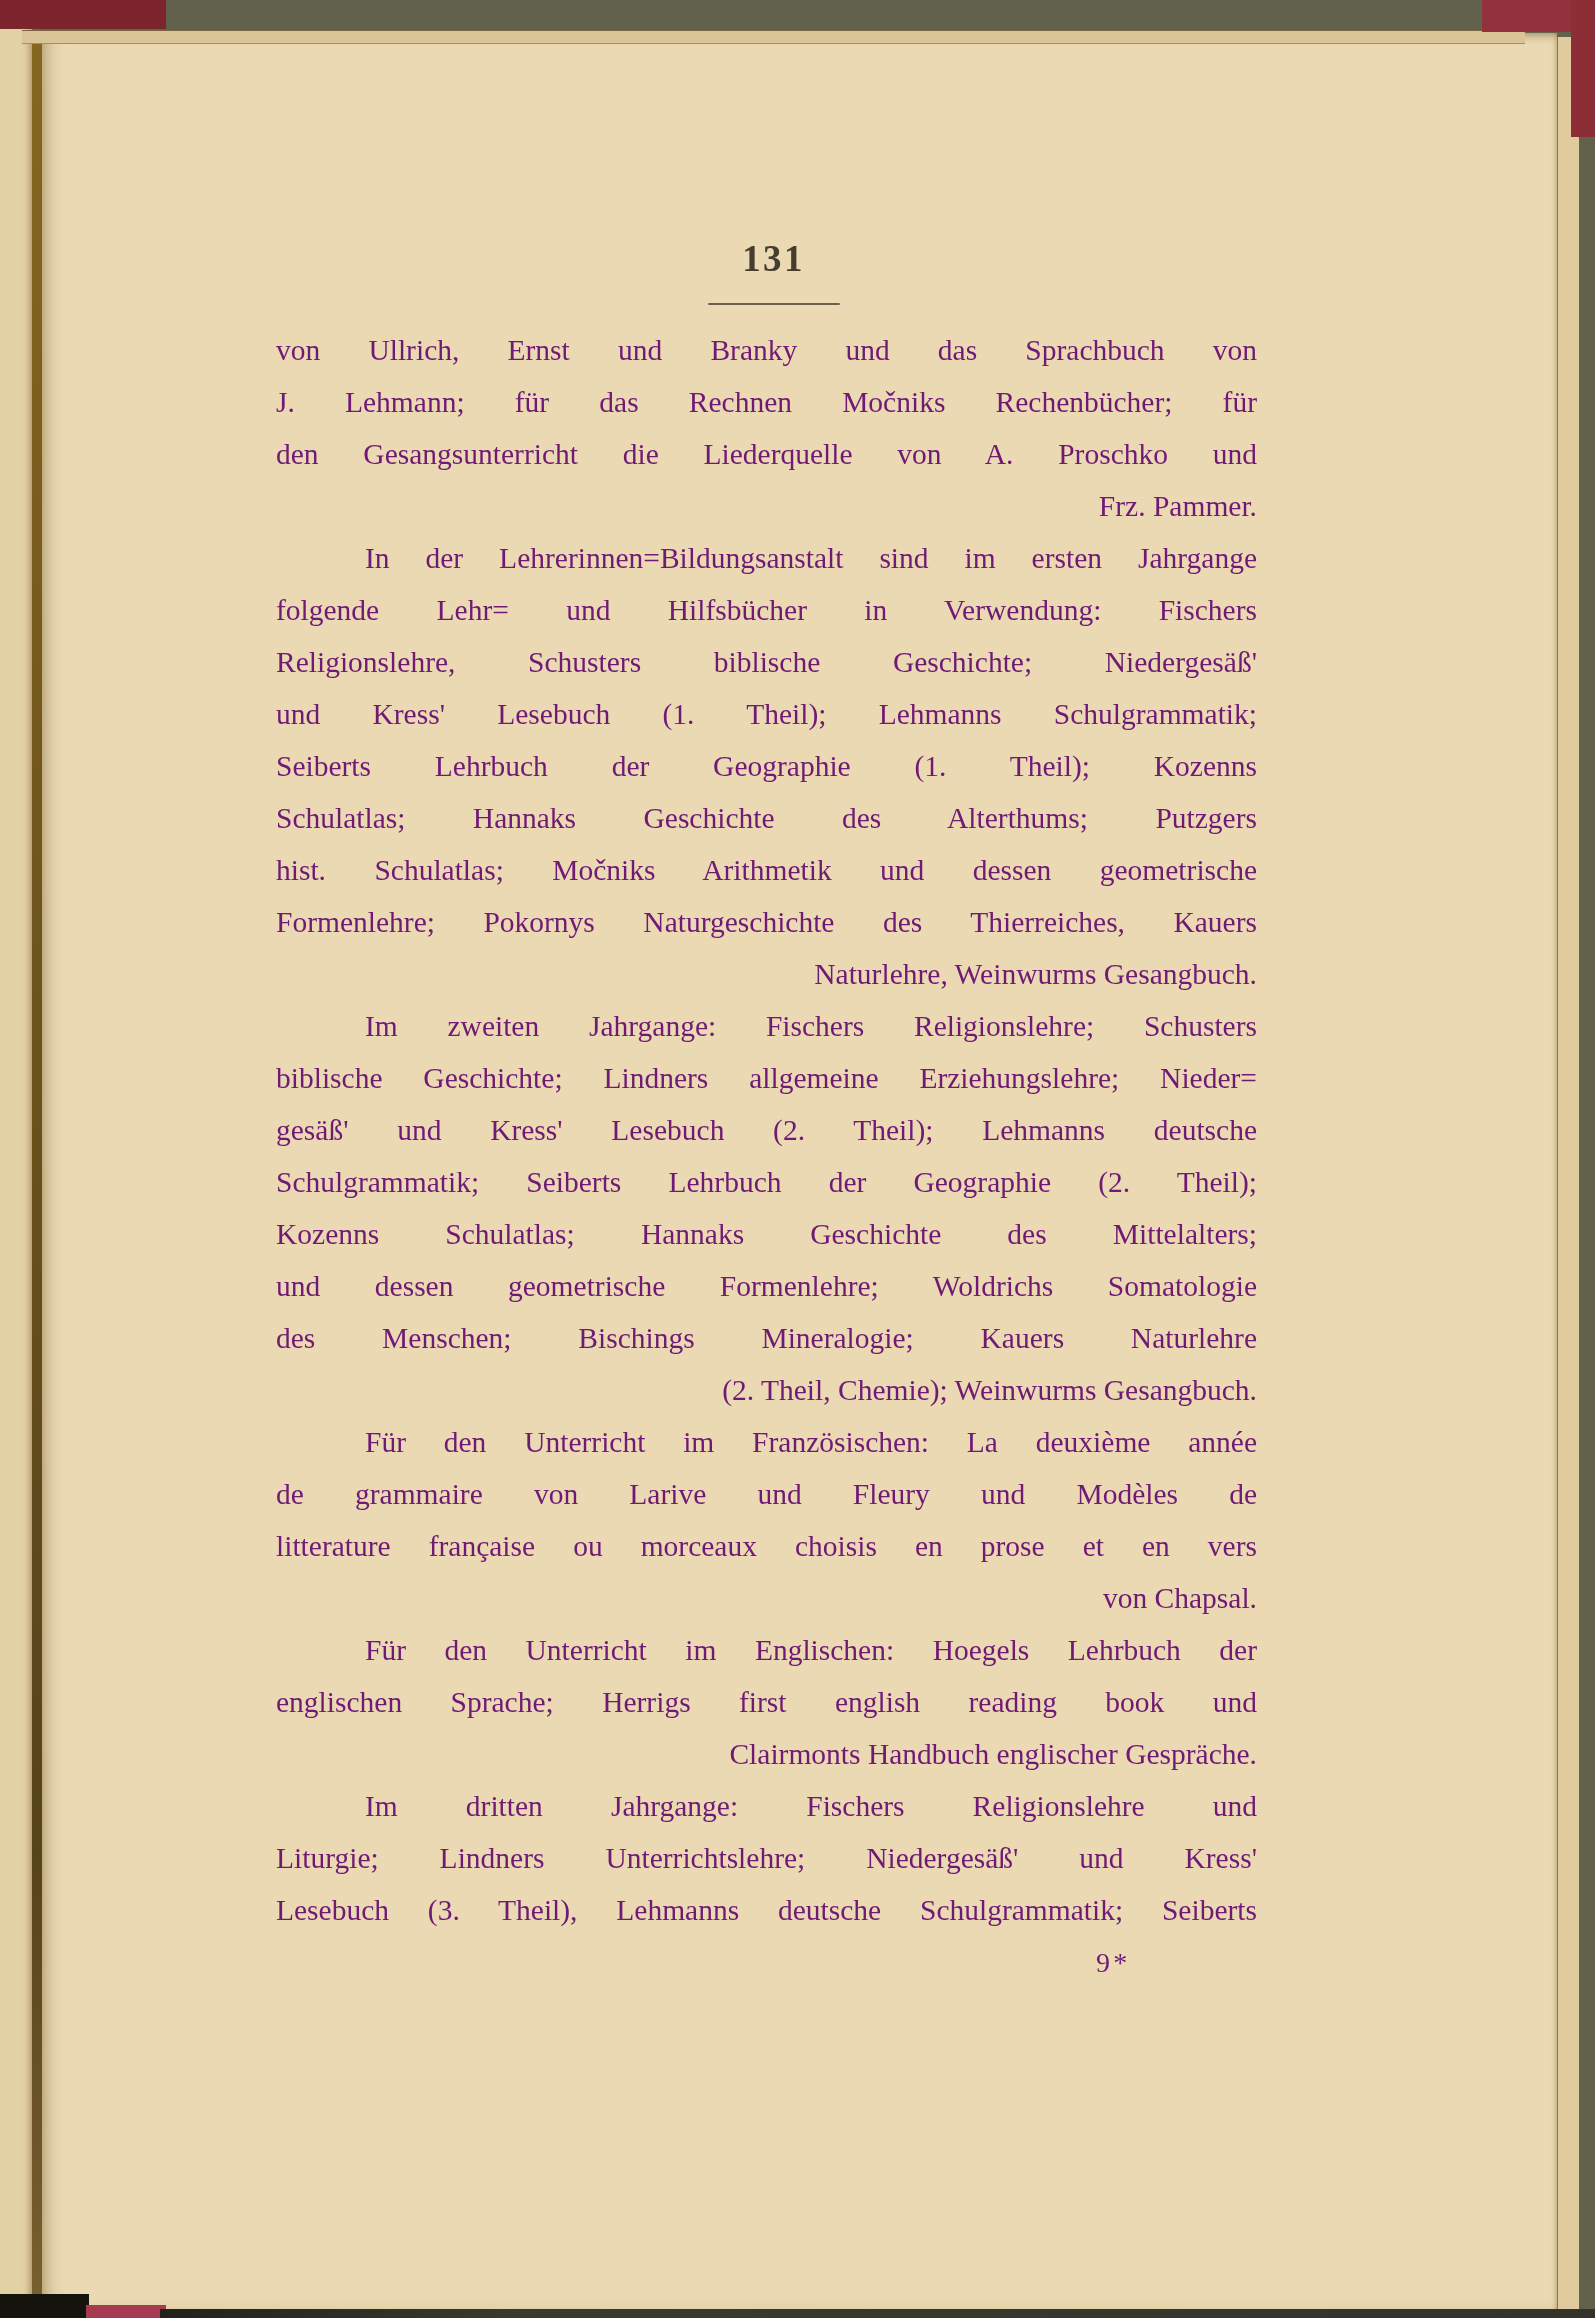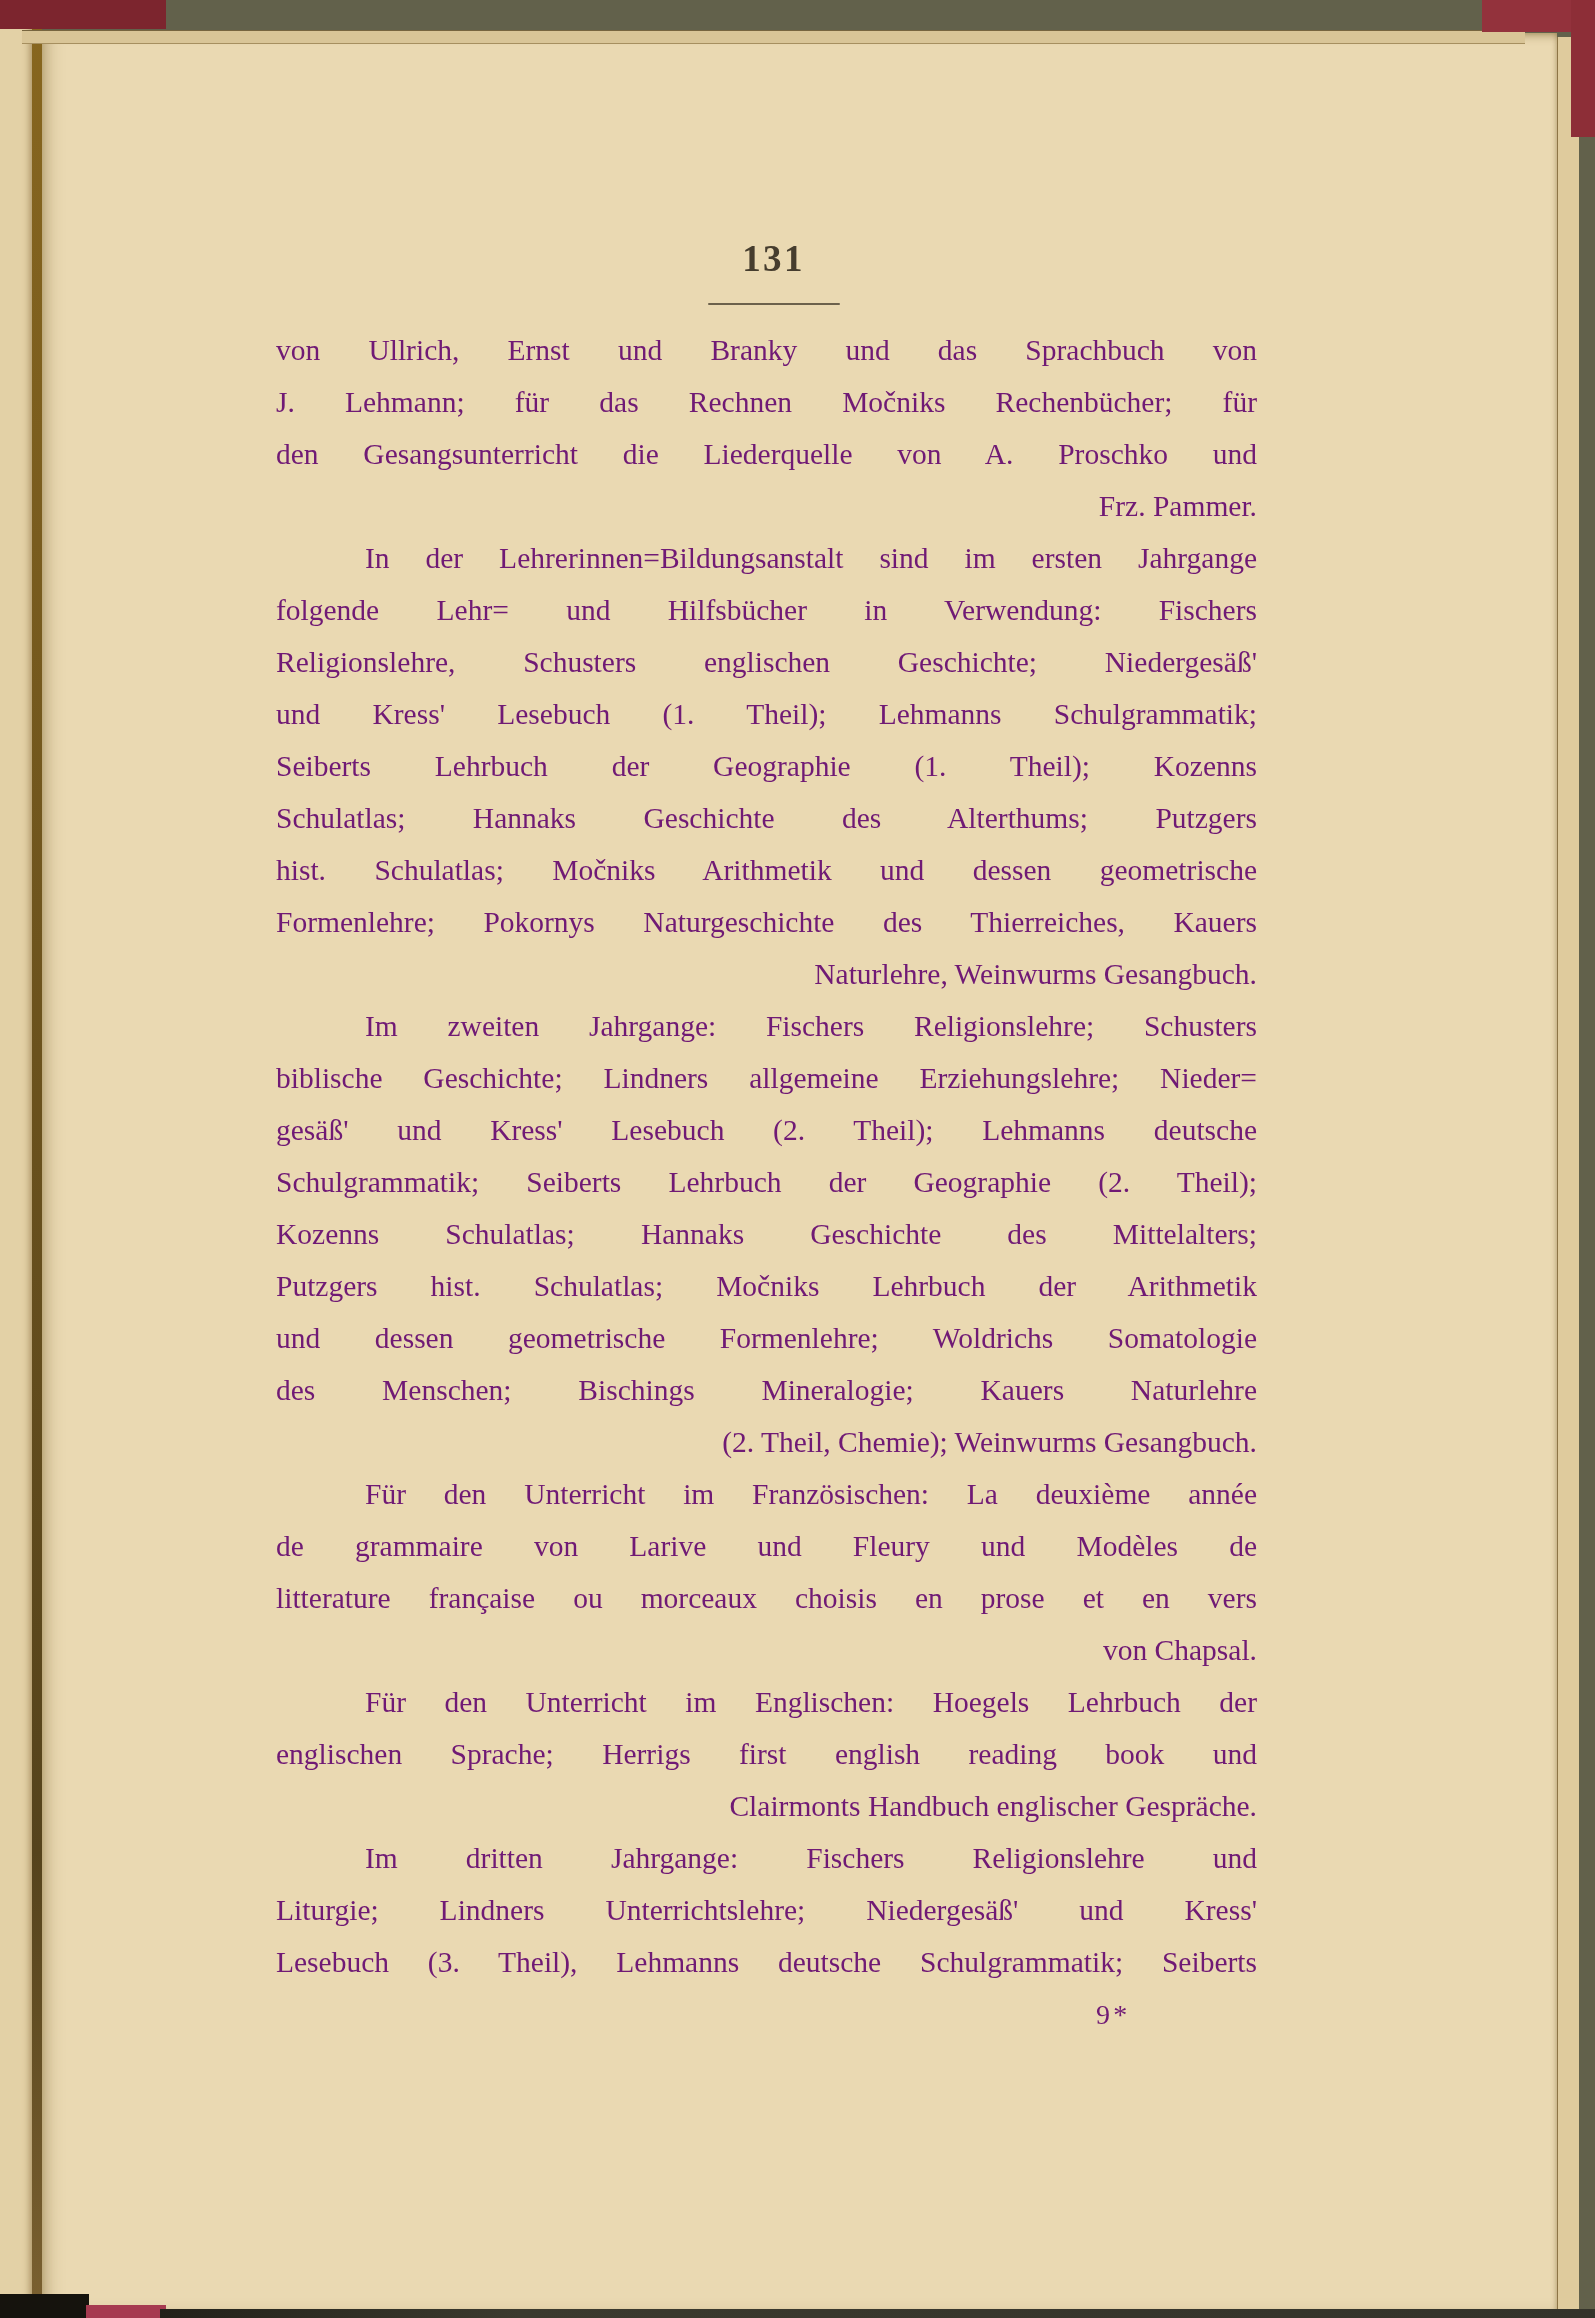--- a/index.html
+++ b/index.html
@@ -97,34 +97,33 @@
 
     <div class="text-block">
 
       <div class="line">von Ullrich, Ernst und Branky und das Sprachbuch von</div>
       <div class="line">J. Lehmann; für das Rechnen Močniks Rechenbücher; für</div>
       <div class="line">den Gesangsunterricht die Liederquelle von A. Proschko und</div>
       <div class="line short">Frz. Pammer.</div>
 
       <div class="line ind">In der Lehrerinnen=Bildungsanstalt sind im ersten Jahrgange</div>
       <div class="line">folgende Lehr= und Hilfsbücher in Verwendung: Fischers</div>
-      <div class="line">Religionslehre, Schusters englischen Geschichte; Niedergesäß'</div>
+      <div class="line">Religionslehre, Schusters biblische Geschichte; Niedergesäß'</div>
       <div class="line">und Kress' Lesebuch (1. Theil); Lehmanns Schulgrammatik;</div>
       <div class="line">Seiberts Lehrbuch der Geographie (1. Theil); Kozenns</div>
       <div class="line">Schulatlas; Hannaks Geschichte des Alterthums; Putzgers</div>
       <div class="line">hist. Schulatlas; Močniks Arithmetik und dessen geometrische</div>
       <div class="line">Formenlehre; Pokornys Naturgeschichte des Thierreiches, Kauers</div>
       <div class="line short">Naturlehre, Weinwurms Gesangbuch.</div>
 
       <div class="line ind">Im zweiten Jahrgange: Fischers Religionslehre; Schusters</div>
       <div class="line">biblische Geschichte; Lindners allgemeine Erziehungslehre; Nieder=</div>
       <div class="line">gesäß' und Kress' Lesebuch (2. Theil); Lehmanns deutsche</div>
       <div class="line">Schulgrammatik; Seiberts Lehrbuch der Geographie (2. Theil);</div>
       <div class="line">Kozenns Schulatlas; Hannaks Geschichte des Mittelalters;</div>
-      <div class="line">Putzgers hist. Schulatlas; Močniks Lehrbuch der Arithmetik</div>
       <div class="line">und dessen geometrische Formenlehre; Woldrichs Somatologie</div>
       <div class="line">des Menschen; Bischings Mineralogie; Kauers Naturlehre</div>
       <div class="line short">(2. Theil, Chemie); Weinwurms Gesangbuch.</div>
 
       <div class="line ind">Für den Unterricht im Französischen: La deuxième année</div>
       <div class="line">de grammaire von Larive und Fleury und Modèles de</div>
       <div class="line">litterature française ou morceaux choisis en prose et en vers</div>
       <div class="line short">von Chapsal.</div>
 
       <div class="line ind">Für den Unterricht im Englischen: Hoegels Lehrbuch der</div>

